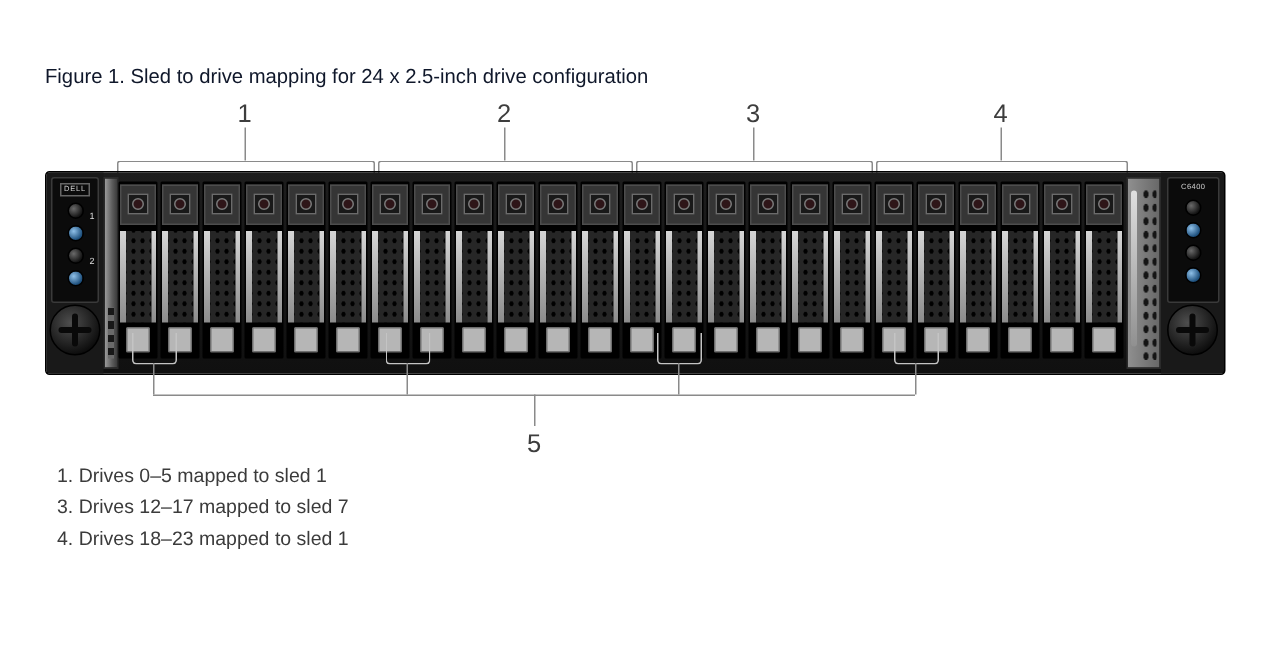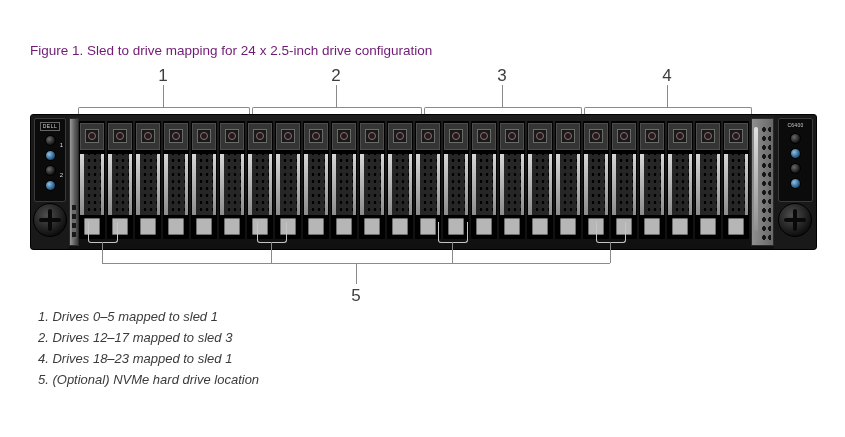--- a/index.html
+++ b/index.html
@@ -1,18 +1,18 @@
 <!DOCTYPE html>
 <html><head>
 <meta charset="utf-8">
 <style>
   html,body{margin:0;padding:0;background:#ffffff;}
   .stage{position:relative;width:845px;height:437px;background:#ffffff;overflow:hidden;
          font-family:"Liberation Sans",sans-serif;}
-  .title{position:absolute;left:30px;top:43px;font-size:13.5px;color:#701a75;}
+  .title{position:absolute;left:30px;top:43px;font-size:13.5px;color:#0f172a;}
 
   
   .tb-num,.nv-num{position:absolute;width:20px;text-align:center;font-size:17px;color:#3d3d3d;}
   .tb-stem{position:absolute;width:0;border-left:1px solid #8a8a8a;}
   .tb-brkt{position:absolute;height:9px;border-top:1.5px solid #8a8a8a;
            border-left:1.5px solid #8a8a8a;border-right:1.5px solid #8a8a8a;
            border-radius:2px 2px 0 0;}
 
   
   .chassis{position:absolute;left:30px;top:114px;width:785px;height:134px;
@@ -67,21 +67,21 @@
   .tab{position:absolute;bottom:4px;left:5px;right:5px;height:17px;background:#b6b6b6;
        border:1px solid #6e6e6e;border-radius:1px;box-sizing:border-box;}
 
   
   .nv-brkt{position:absolute;border-left:1.5px solid #c4c4c4;border-right:1.5px solid #c4c4c4;
            border-bottom:1.5px solid #c4c4c4;border-radius:0 0 3px 3px;z-index:5;}
   .nv-stem{position:absolute;width:0;border-left:1px solid #8a8a8a;z-index:5;}
   .nv-line{position:absolute;height:0;border-top:1px solid #8a8a8a;}
 
   
-  .legend{position:absolute;left:38px;top:306px;margin:0;padding:0;list-style:none;font-style:italic;}
+  .legend{position:absolute;left:38px;top:306px;margin:0;padding:0;list-style:none;}
   .legend li{font-size:13px;line-height:21px;color:#3b3b3b;}
 </style>
 </head>
 <body>
 
 <div class="stage">
 
   <div class="title">Figure 1. Sled to drive mapping for 24 x 2.5-inch drive configuration</div>
 
   <div id="top-callouts">
@@ -410,18 +410,17 @@
       <div class="nv-stem" style="left: 452px; top: 242px; height: 21px;"></div>
       <div class="nv-brkt" style="left: 596px; width: 28px; top: 222px; height: 20px;"></div>
       <div class="nv-stem" style="left: 610px; top: 242px; height: 21px;"></div>
       <div class="nv-line" style="left: 102px; width: 508px; top: 263px;"></div>
       <div class="nv-stem" style="left: 356px; top: 263px; height: 21px;"></div>
       <div class="nv-num" style="left: 346px; top: 286px;">5</div>
     </div>
 
   <ul class="legend" id="legend">
       <li>1. Drives 0–5 mapped to sled 1</li>
-      <li>2. Drives 12–17 mapped to sled 3</li>
+      <li>3. Drives 12–17 mapped to sled 7</li>
       <li>4. Drives 18–23 mapped to sled 1</li>
-      <li>5. (Optional) NVMe hard drive location</li>
     </ul>
 
 </div>
 
 </body></html>

